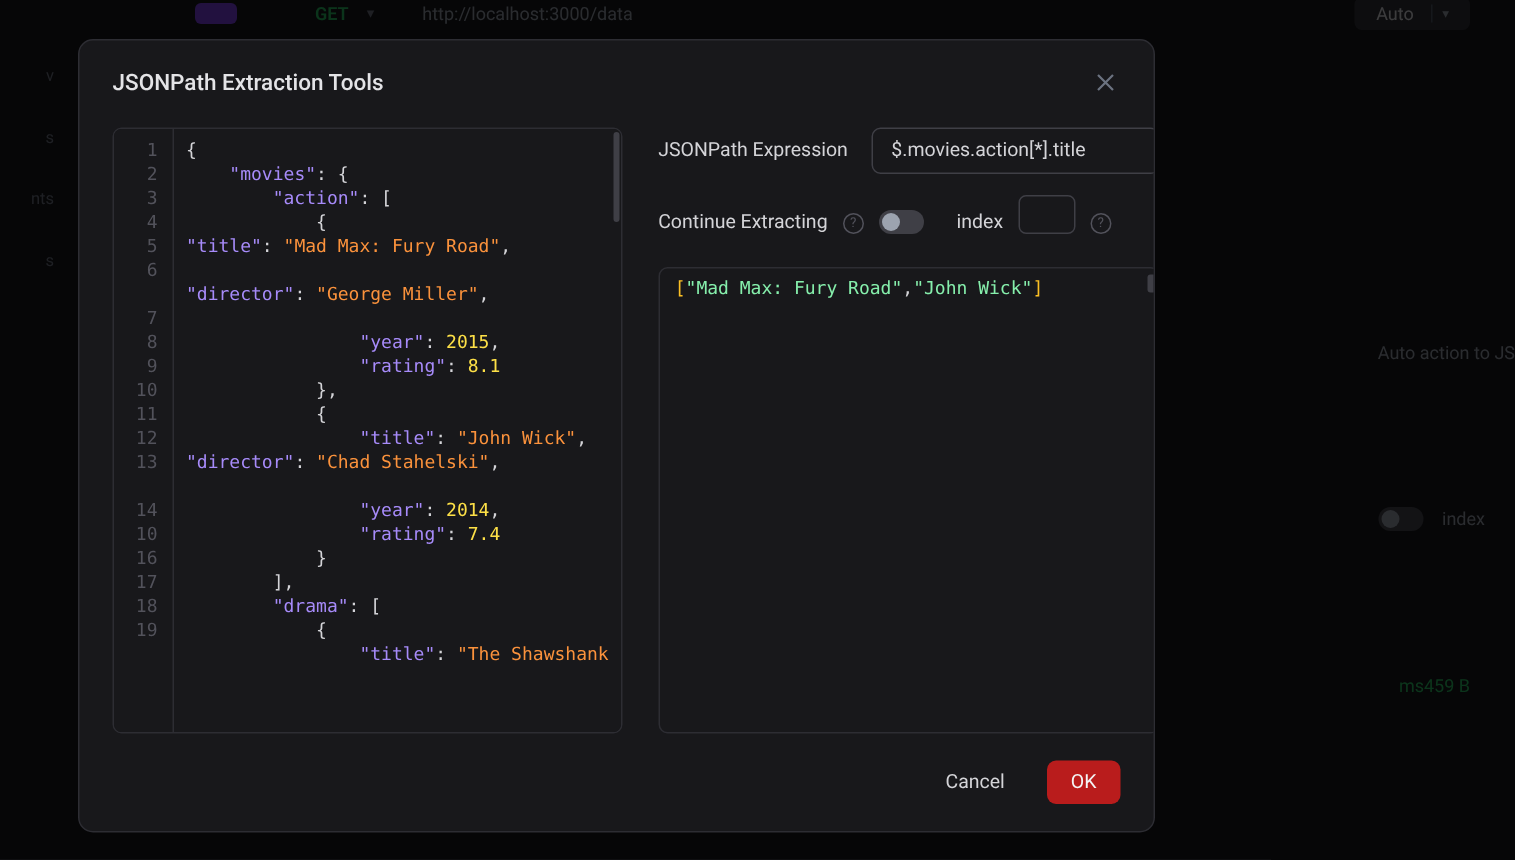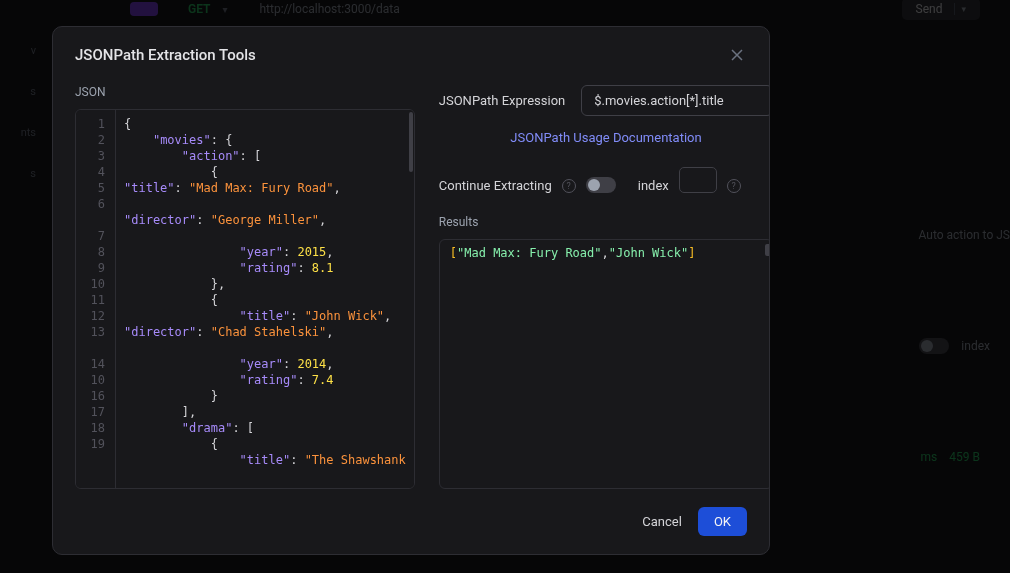--- a/index.html
+++ b/index.html
@@ -43,21 +43,21 @@
       border-radius: 4px;
       width: 28px;
       height: 14px;
       margin-left: 120px;
     }
 
     .bg-method {
       color: #22c55e;
       font-size: 12px;
       font-weight: 600;
-      margin-left: 18px;
+      margin-left: 40px;
     }
 
     .bg-url {
       color: #9ca3af;
       font-size: 12px;
       margin-left: 20px;
     }
 
     .bg-send-btn {
       position: absolute;
@@ -106,21 +106,21 @@
       font-size: 12px;
     }
 
     .bg-stats {
       position: absolute;
       right: 30px;
       top: 450px;
       color: #22c55e;
       font-size: 12px;
       display: flex;
-      gap: 12px;
+      gap: 0;
     }
 
     
     .modal-overlay {
       position: absolute;
       inset: 0;
       background: rgba(0, 0, 0, 0.5);
     }
 
     .modal {
@@ -373,55 +373,55 @@
       border-radius: 2px;
     }
 
     .res-bracket { color: #fbbf24; }
     .res-string { color: #86efac; }
     .res-comma { color: #d4d4d8; }
 
     .modal-footer {
       display: flex;
       justify-content: flex-end;
-      gap: 0;
+      gap: 12px;
       padding: 14px 22px 18px 33px;
       margin-left: 30px;
     }
 
     .btn {
       padding: 7px 16px;
       border-radius: 6px;
       font-size: 13px;
       cursor: pointer;
       border: none;
       font-family: inherit;
     }
 
     .btn-cancel {
       background: transparent;
       color: #d4d4d8;
     }
 
     .btn-ok {
-      background: #1d4ed8;
+      background: #b91c1c;
       color: #f4f4f5;
     }
   </style>
 </head>
 <body>
 
 <div class="bg-layer">
   <div class="bg-topbar">
     <div class="bg-pill"></div>
     <span class="bg-method">GET</span>
     <span style="color:#6b7280;font-size:10px;">▾</span>
     <span class="bg-url">http://localhost:3000/data</span>
     <div class="bg-send-btn">
-      <span>Send</span>
+      <span>Auto</span>
       <span style="border-left:1px solid #4b5563;height:12px;margin-left:6px;"></span>
       <span style="font-size:9px;color:#9ca3af;">▾</span>
     </div>
   </div>
   <div class="bg-sidebar">
     <div class="bg-sidebar-item">v</div>
     <div class="bg-sidebar-item">s</div>
     <div class="bg-sidebar-item">nts</div>
     <div class="bg-sidebar-item">s</div>
   </div>
@@ -445,21 +445,20 @@
     <div class="close-btn">
       <svg width="12" height="12" viewBox="0 0 12 12">
           <path d="M1 1 L11 11 M11 1 L1 11" stroke="#6b7280" stroke-width="1.5" fill="none"></path>
         </svg>
     </div>
   </div>
 
   <div class="modal-body">
 
     <div class="left-panel">
-      <div class="panel-label">JSON</div>
       <div class="json-editor">
         <div class="gutter">
           <div class="gutter-line">1</div>
           <div class="gutter-line">2</div>
           <div class="gutter-line">3</div>
           <div class="gutter-line">4</div>
           <div class="gutter-line">5</div>
           <div class="gutter-line" style="height:32px;padding-top:0;">6</div>
           <div class="gutter-line">7</div>
           <div class="gutter-line">8</div>
@@ -500,32 +499,30 @@
           </div>
         </div>
       </div>
     </div>
 
     <div class="right-panel">
       <div class="expr-row">
         <span class="expr-label">JSONPath Expression</span>
         <input class="expr-input" value="$.movies.action[*].title" style="">
       </div>
-      <div class="doc-link">JSONPath Usage Documentation</div>
       <div class="continue-row">
         <span class="continue-label">Continue Extracting</span>
         <span class="help-icon">?</span>
         <div class="toggle">
             <div class="toggle-knob"></div>
           </div>
         <span class="index-label">index</span>
         <input class="index-input" value="" style="">
         <span class="help-icon">?</span>
       </div>
-      <div class="results-label">Results</div>
       <div class="results-box">
         <span class="res-bracket">[</span><span class="res-string">"<span>Mad Max: Fury Road</span>"</span><span class="res-comma">,</span><span class="res-string">"<span>John Wick</span>"</span><span class="res-bracket">]</span>
         <div class="results-scrollbar"></div>
       </div>
     </div>
   </div>
 
   <div class="modal-footer">
     <button class="btn btn-cancel">Cancel</button>
     <button class="btn btn-ok">OK</button>

